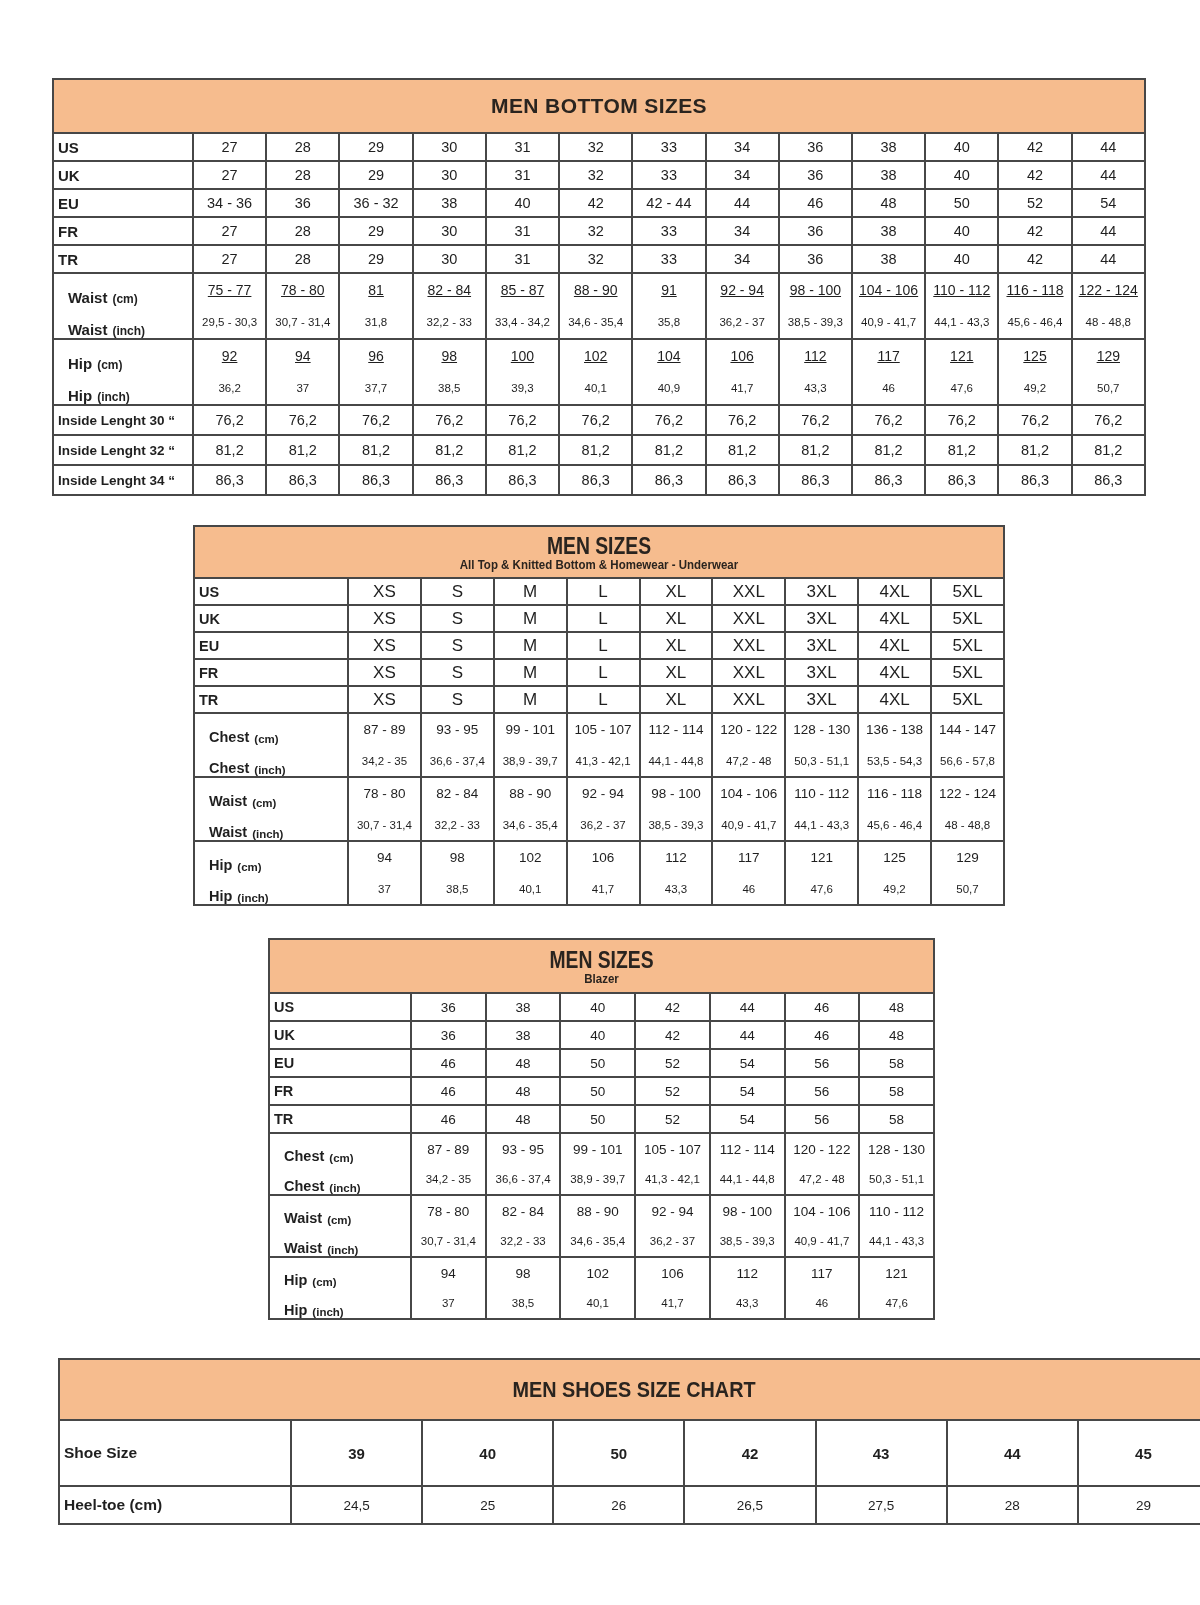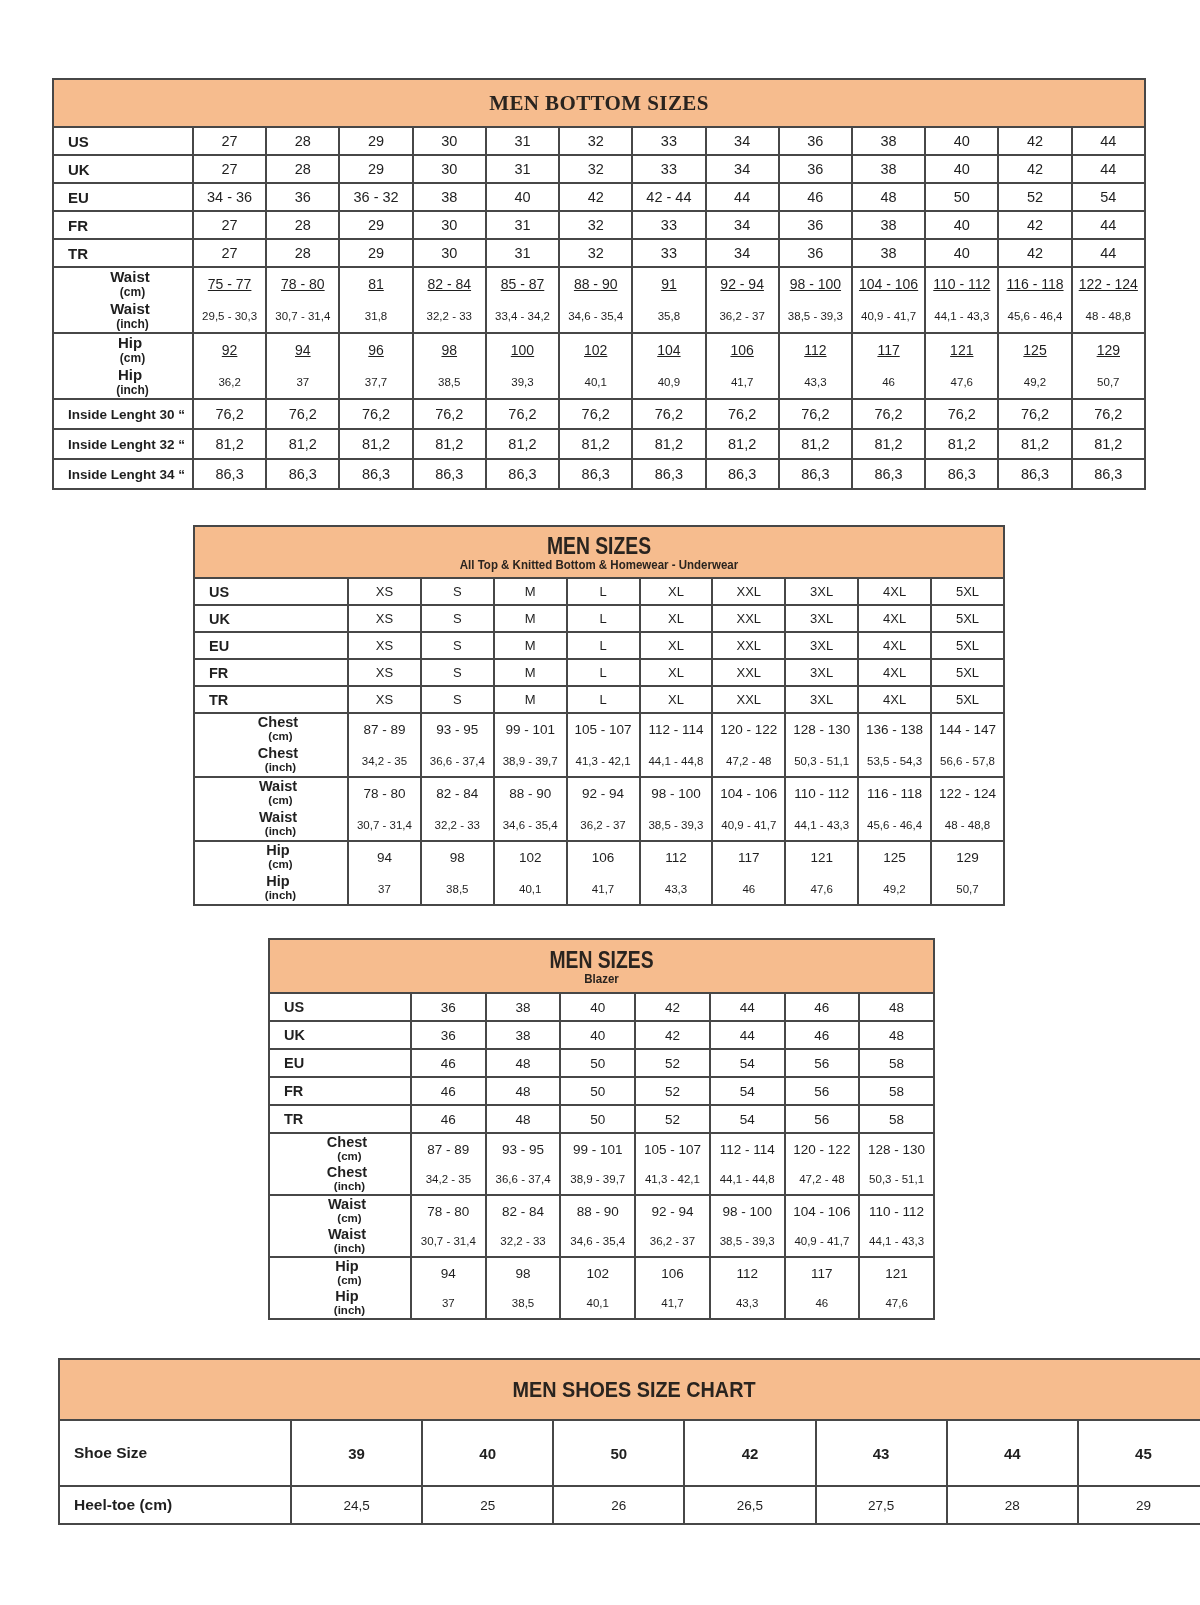--- a/index.html
+++ b/index.html
@@ -7,55 +7,55 @@
   body { font-family:"Liberation Sans", sans-serif; color:#1f1f1f; }
   .page { position:relative; width:1200px; height:1605px; background:#ffffff; overflow:hidden; }
 
   table.sizetable { position:absolute; border-collapse:collapse; table-layout:fixed; background:#fff; }
   .sizetable th, .sizetable td { border:2px solid #474747; }
 
   th.hdr { background:#f6bc8e; text-align:center; vertical-align:middle; }
   .title { font-weight:bold; color:#2a241f; transform-origin:center; }
   .subtitle { font-weight:bold; color:#2a241f; transform-origin:center; }
 
-  th.lbl { text-align:left; padding-left:14px; font-weight:bold; vertical-align:middle; white-space:nowrap; }
+  th.lbl { text-align:left; padding-left:4px; font-weight:bold; vertical-align:middle; white-space:nowrap; }
   td.vcell { text-align:center; vertical-align:middle; white-space:nowrap; font-weight:normal; }
   td.pcell { padding:0; }
   th.pairth { padding:0; }
   .pv { display:flex; align-items:center; justify-content:center; white-space:nowrap; }
   .pv.b { font-size:11.5px; }
-  .plbl { display:flex; align-items:center; padding-left:14px; white-space:nowrap;flex-direction:column; }
+  .plbl { display:flex; align-items:flex-end; padding-left:14px; white-space:nowrap; }
   .pmain { font-weight:bold; }
   .punit { font-weight:bold; margin-left:5px; }
   tr.boldvals td.vcell { font-weight:bold; }
 
   
   #t1 { left:52px; top:78px; width:1094px; }
   #t1 col.labelcol { width:140px; }
-  #t1 thead tr { height:48px;font-family:Liberation Serif, serif; }
+  #t1 thead tr { height:54px; }
   #t1 .title { font-size:21px; letter-spacing:.4px; }
   #t1 tr.sizes { height:28px; }
   #t1 th.lbl { font-size:15px; }
   #t1 td.vcell { font-size:14.5px; }
   #t1 tr.smalllbl { height:30px; }
   #t1 tr.smalllbl th.lbl { font-size:13.5px; }
   #t1 .pv, #t1 .plbl { height:32px; }
   #t1 .pv.a { font-size:14px;text-decoration:underline; }
   #t1 .pmain { font-size:15px; }
   #t1 .punit { font-size:12px; }
 
   
   #t2 { left:193px; top:525px; width:812px; }
   #t2 col.labelcol { width:154px; }
   #t2 thead tr { height:52px; }
   #t2 .title, #t3 .title { font-size:23px; transform:scaleX(.84); }
   #t2 .subtitle, #t3 .subtitle { font-size:12.5px; transform:scaleX(.92); margin-top:-2px; }
   #t2 tr.sizes { height:27px; }
   #t2 th.lbl { font-size:14.5px; }
-  #t2 td.vcell { font-size:13px; }
+  #t2 td.vcell { font-size:17px; }
   #t2 .pv, #t2 .plbl { height:31px; }
   #t2 .pv.a { font-size:13.5px; }
   #t2 .pmain { font-size:14.5px; }
   #t2 .punit { font-size:11.5px; }
 
   
   #t3 { left:268px; top:938px; width:667px; }
   #t3 col.labelcol { width:142px; }
   #t3 thead tr { height:54px; }
   #t3 tr.sizes { height:28px; }

